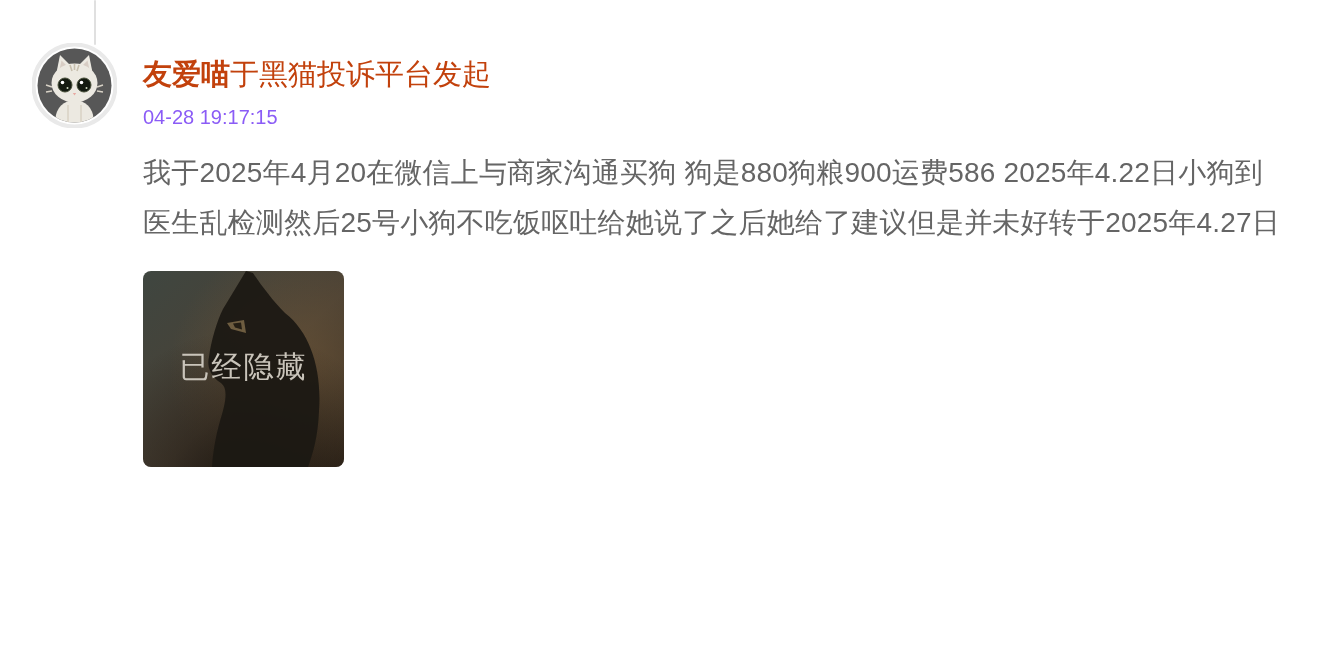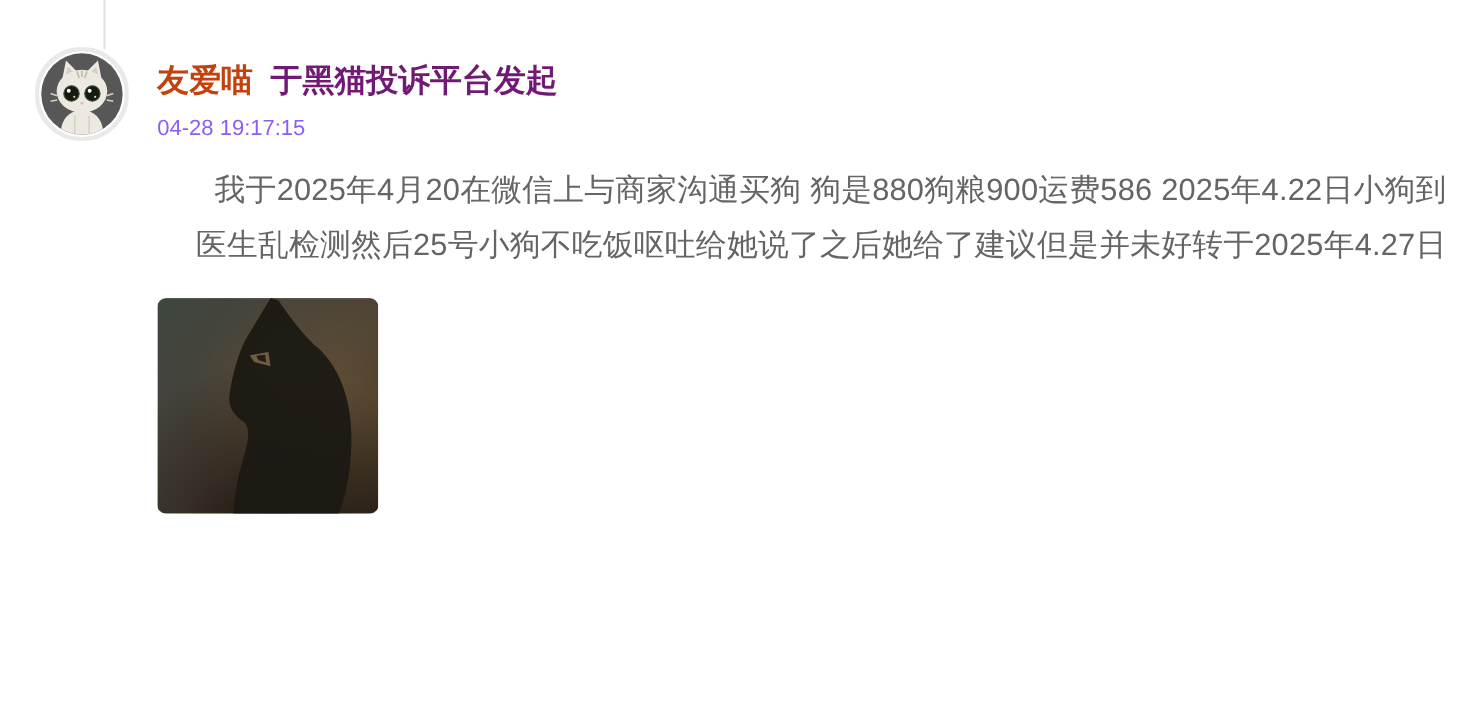--- a/index.html
+++ b/index.html
@@ -17,27 +17,26 @@
     position:absolute; left:32px; top:43px;
     width:85px; height:85px; border-radius:50%;
     cursor:pointer;
   }
   .avatar svg { display:block; width:85px; height:85px; }
   .content {
     position:absolute; left:143px; top:57px; width:1172px;
   }
   .header-row { font-size:29px; line-height:34px; white-space:nowrap; }
   .username { color:#c2410c; font-weight:700; cursor:pointer; }
-  .source-link { color:#701a75; font-weight:700; margin-left:16px; text-decoration:none; cursor:pointer; }
+  .source-link { color:#c2410c; font-weight:400; margin-left:0; text-decoration:none; cursor:pointer; }
   .timestamp { margin-top:14px; font-size:20px; line-height:24px; color:#8b5cf6; }
   .post-body {
     margin-top:19px;
     font-size:28px; line-height:50px; color:#656565;
     letter-spacing:0.2px;
-    text-align:right;
   }
   .post-body .line { min-height:50px; }
   .thumb {
     position:relative; margin-top:23px;
     width:201px; height:196px; border-radius:8px; overflow:hidden;
     cursor:pointer;
   }
   .thumb svg { display:block; width:201px; height:196px; }
   .thumb-overlay {
     position:absolute; left:0; top:49%; width:100%;
@@ -120,14 +119,15 @@
                C64,94 66,104 78,112
                C86,118 82,134 77,150
                C72,168 70,182 69,196
                L165,196
                C170,182 175,166 176,140
                C179,100 168,62 142,42
                C130,30 118,14 110,2 Z" fill="#1c1813" opacity="0.94"></path>
       <path d="M84,52 L101,49 L103,62 L88,58 Z" fill="#6e5d40"></path>
       <path d="M90,52.5 L98,51.5 L99,58.5 L92,56.5 Z" fill="#241e14"></path>
     </svg>
+    <div class="thumb-overlay">已经隐藏</div>
   </div>
 </div>
 
 </body></html>

